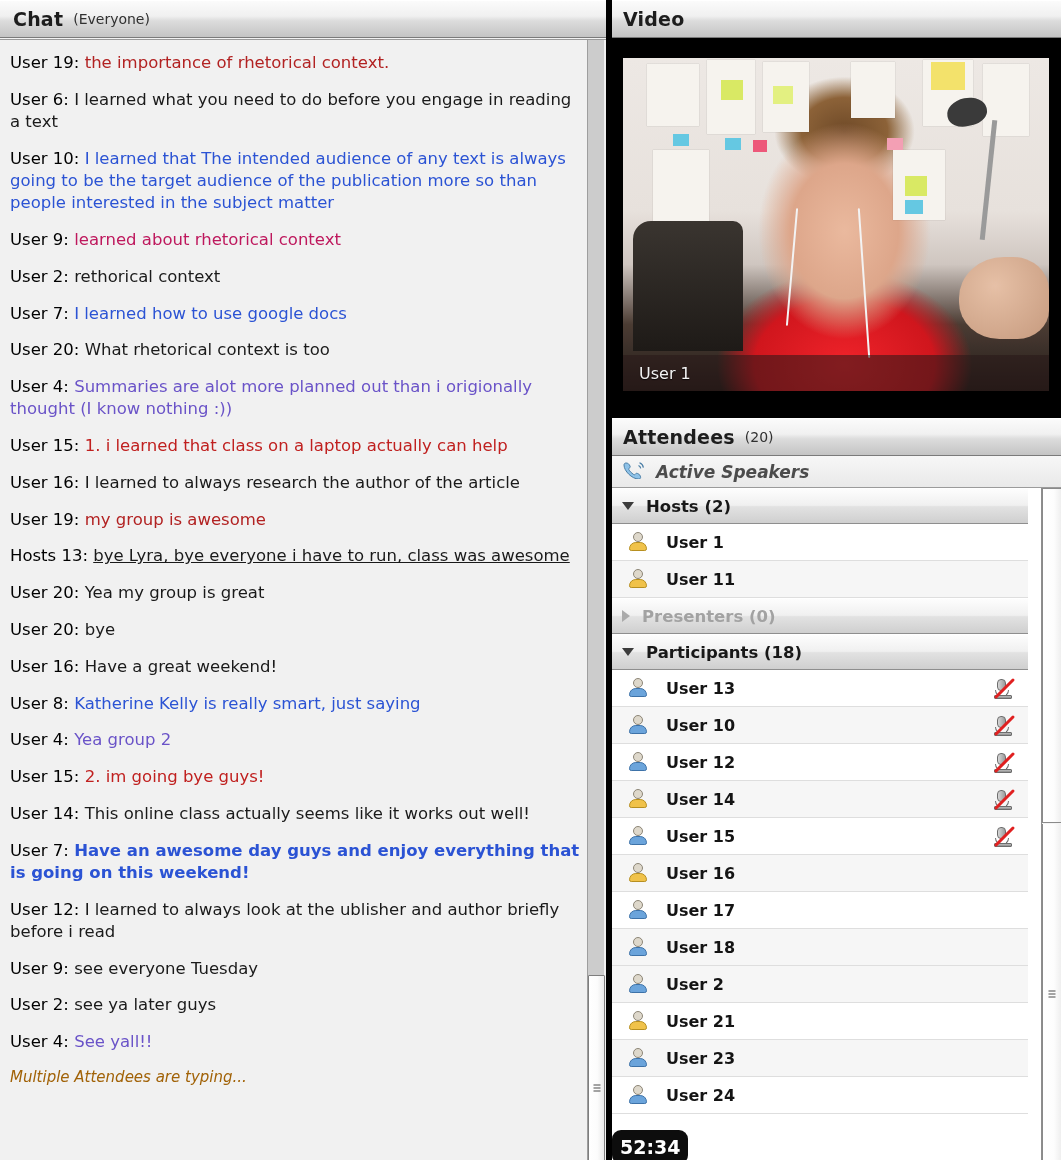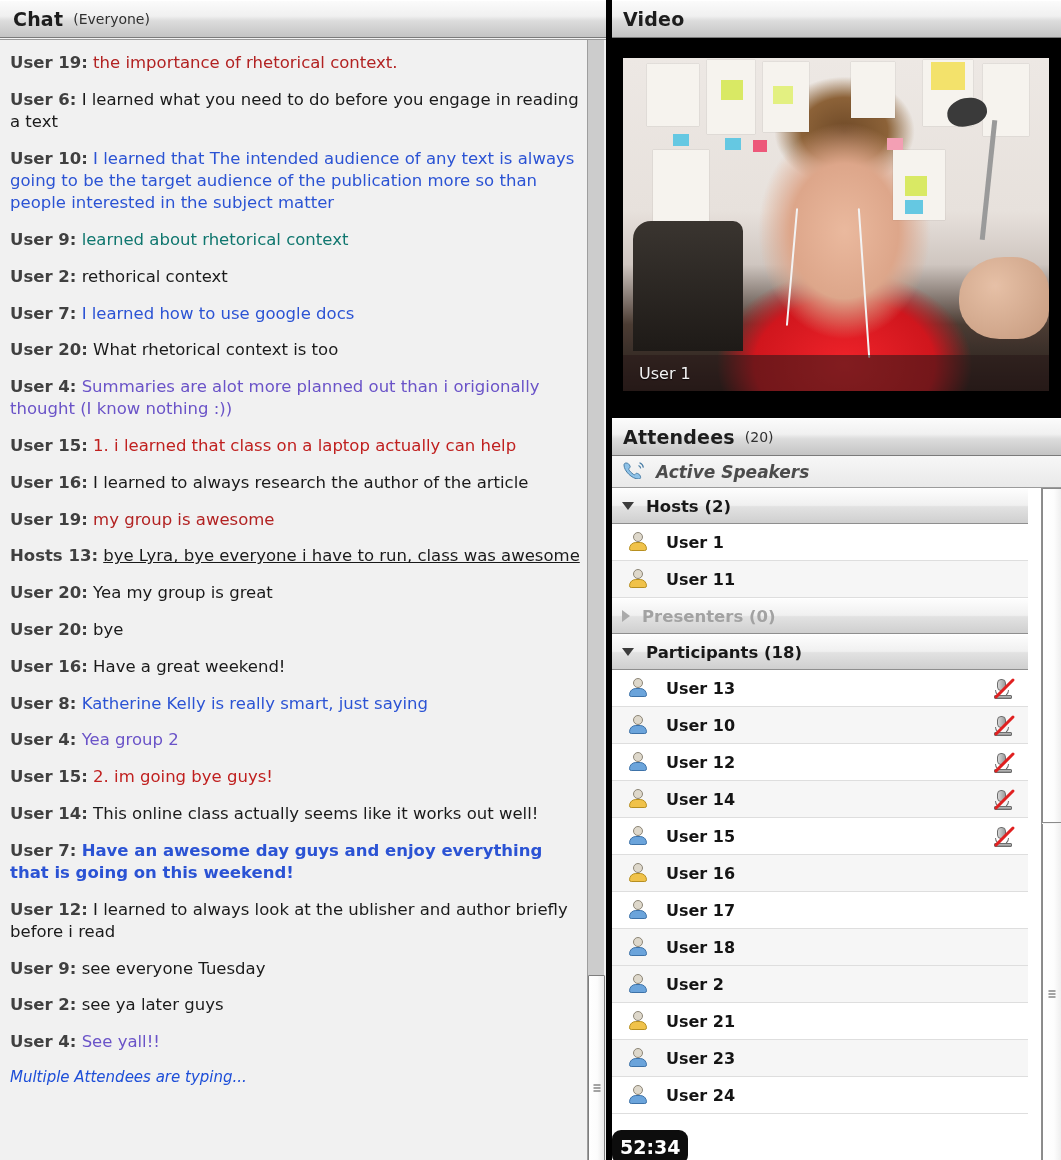--- a/index.html
+++ b/index.html
@@ -64,28 +64,28 @@
     overflow: hidden;
   }
   .chat-msg {
     font-size: 16.5px;
     line-height: 1.35;
     margin-bottom: 14.5px;
     color: #1a1a1a;
     word-wrap: break-word;
   }
   .chat-msg .who {
-    font-weight: bold;
-    color: #404040;
+    font-weight: normal;
+    color: #000000;
   }
   .chat-msg .txt { }
   .chat-typing {
     font-size: 15px;
     font-style: italic;
-    color: #1d4ed8;
+    color: #a16207;
     margin-top: 12px;
   }
 
   
   .chat-scroll {
     position: absolute;
     right: 2px; top: 40px;
     width: 17px;
     height: 1120px;
     background: #cccccc;
@@ -395,21 +395,21 @@
     <div class="panel-header">
       <span class="title">Chat</span>
       <span class="subtitle">(Everyone)</span>
     </div>
 
     <div class="chat-body">
       <div id="chat-messages">
           <div class="chat-msg"><span class="who">User 19:</span> <span class="txt" style="color: rgb(178, 34, 34);">the importance of rhetorical context.</span></div>
           <div class="chat-msg"><span class="who">User 6:</span> <span class="txt" style="color: rgb(26, 26, 26);">I learned what you need to do before you engage in reading a text</span></div>
           <div class="chat-msg"><span class="who">User 10:</span> <span class="txt" style="color: rgb(43, 83, 212);">I learned that The intended audience of any text is always going to be the target audience of the publication more so than people interested in the subject matter</span></div>
-          <div class="chat-msg"><span class="who">User 9:</span> <span class="txt" style="color: #0f766e;">learned about rhetorical context</span></div>
+          <div class="chat-msg"><span class="who">User 9:</span> <span class="txt" style="color: #be185d;">learned about rhetorical context</span></div>
           <div class="chat-msg"><span class="who">User 2:</span> <span class="txt" style="color: rgb(26, 26, 26);">rethorical context</span></div>
           <div class="chat-msg"><span class="who">User 7:</span> <span class="txt" style="color: rgb(43, 83, 212);">I learned how to use google docs</span></div>
           <div class="chat-msg"><span class="who">User 20:</span> <span class="txt" style="color: rgb(26, 26, 26);">What rhetorical context is too</span></div>
           <div class="chat-msg"><span class="who">User 4:</span> <span class="txt" style="color: rgb(106, 83, 200);">Summaries are alot more planned out than i origionally thought (I know nothing :))</span></div>
           <div class="chat-msg"><span class="who">User 15:</span> <span class="txt" style="color: rgb(192, 32, 31);">1. i learned that class on a laptop actually can help</span></div>
           <div class="chat-msg"><span class="who">User 16:</span> <span class="txt" style="color: rgb(26, 26, 26);">I learned to always research the author of the article</span></div>
           <div class="chat-msg"><span class="who">User 19:</span> <span class="txt" style="color: rgb(178, 34, 34);">my group is awesome</span></div>
           <div class="chat-msg"><span class="who">Hosts 13:</span> <span class="txt" style="color: rgb(26, 26, 26); text-decoration: underline;">bye Lyra, bye everyone i have to run, class was awesome</span></div>
           <div class="chat-msg"><span class="who">User 20:</span> <span class="txt" style="color: rgb(26, 26, 26);">Yea my group is great</span></div>
           <div class="chat-msg"><span class="who">User 20:</span> <span class="txt" style="color: rgb(26, 26, 26);">bye</span></div>

